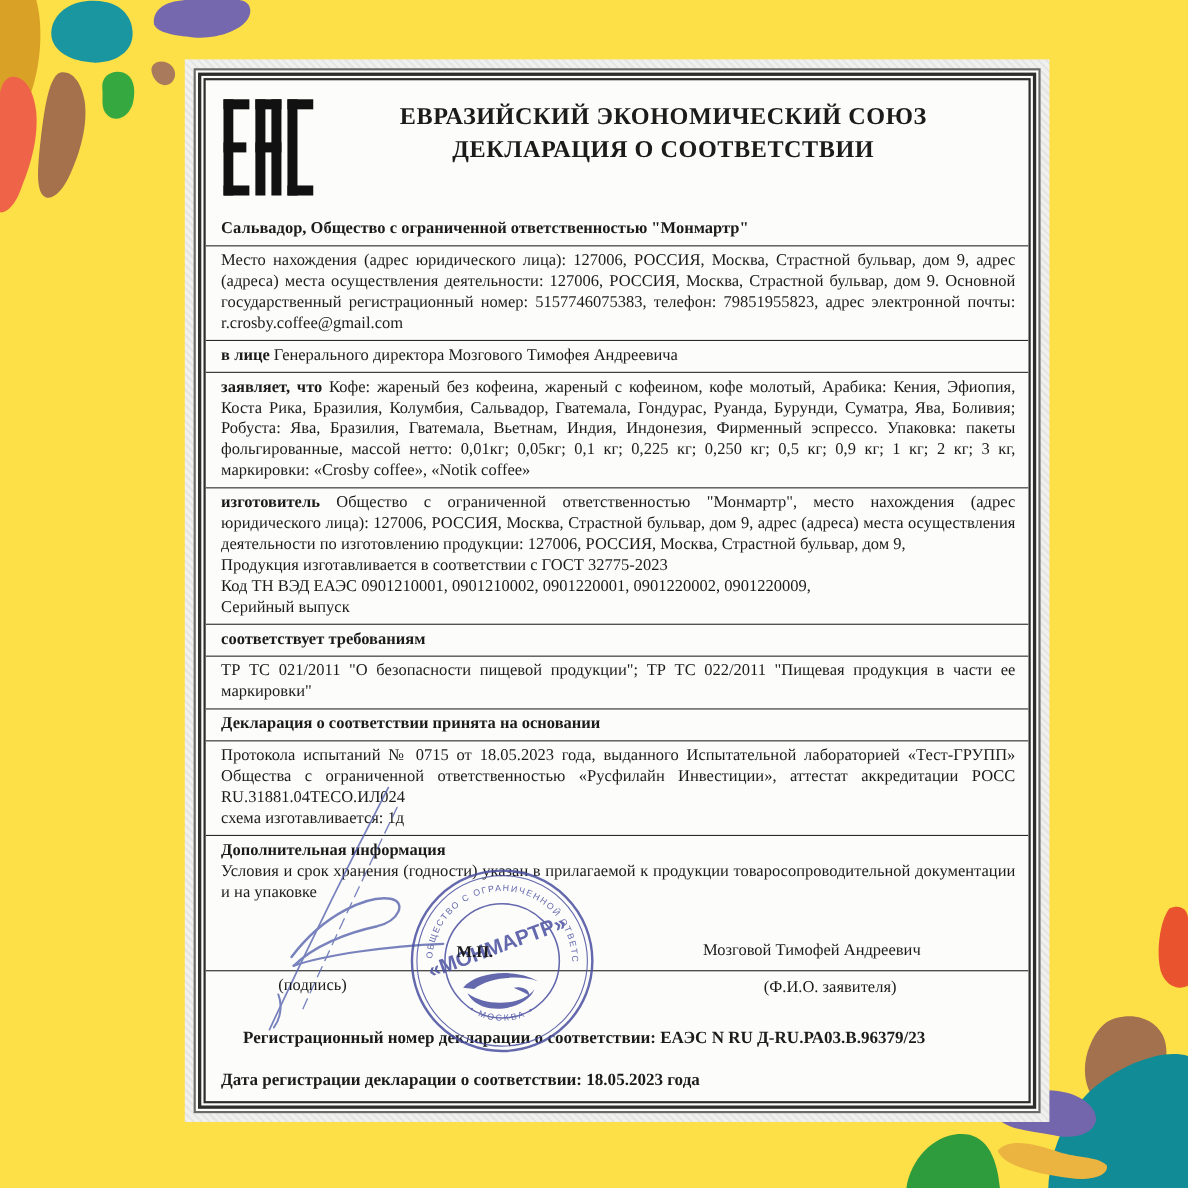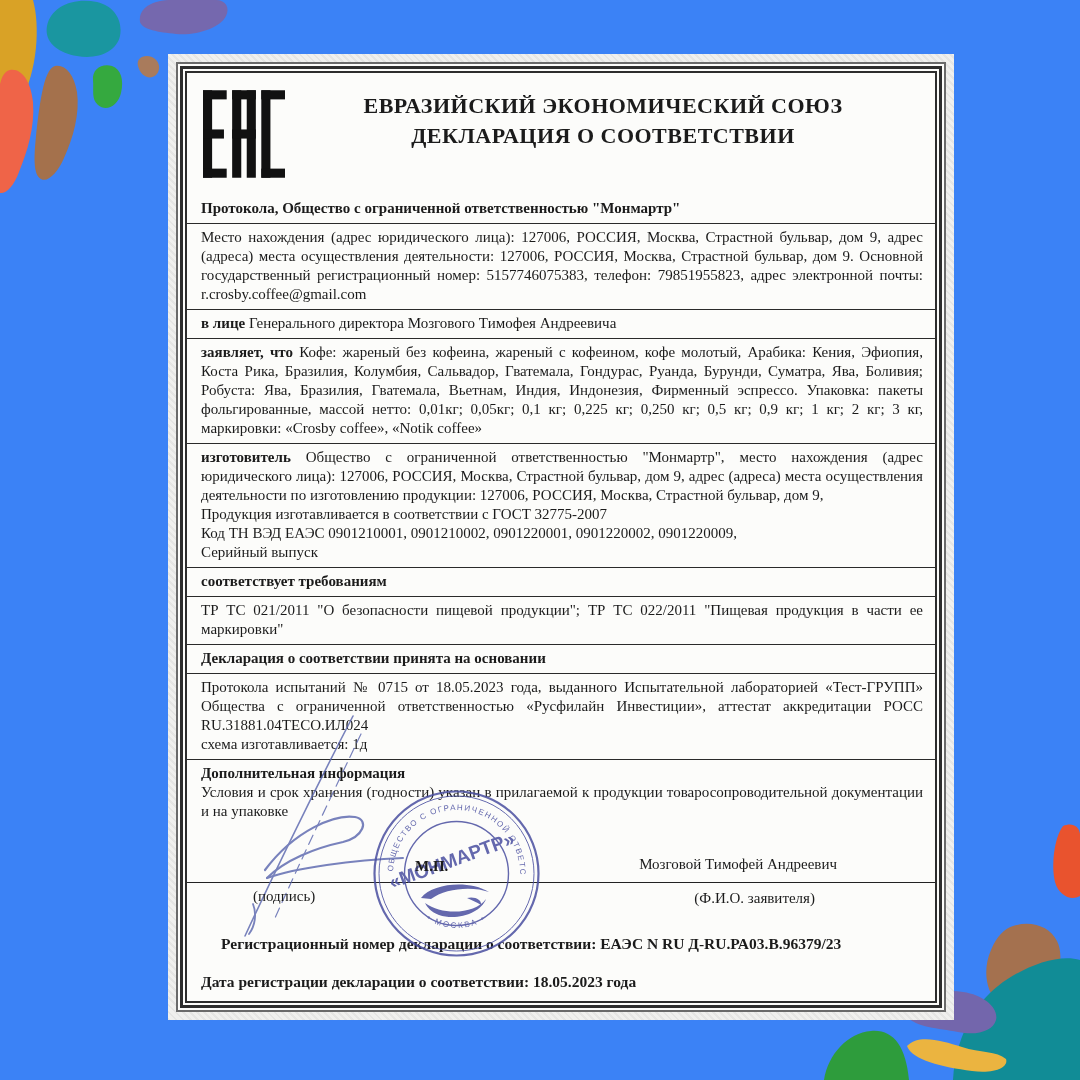--- a/index.html
+++ b/index.html
@@ -1,16 +1,16 @@
 <!DOCTYPE html>
 <html><head>
 <meta charset="utf-8">
 <style>
   html,body{margin:0;padding:0;background:#fff;}
-  .canvas{position:relative;width:1080px;height:1080px;background:#3b82f6;overflow:hidden;
+  .canvas{position:relative;width:1080px;height:1080px;background:#fde047;overflow:hidden;
           font-family:"Liberation Serif", serif;color:#1b1b1b;}
   .blobs{position:absolute;left:0;top:0;width:1080px;height:1080px;}
   
   .scan{position:absolute;left:168px;top:54px;width:786px;height:966px;
         background:#f0f0ee;
         background-image:repeating-linear-gradient(45deg, rgba(180,180,180,.18) 0 2px, rgba(255,255,255,0) 2px 5px);}
   .doc{position:absolute;left:8px;top:8px;right:8px;bottom:8px;background:#fcfcfa;
        border:2px solid #6a6a6a;padding:2px;}
   .frame2{height:100%;border:3px solid #2d2d2d;padding:2px;box-sizing:border-box;}
   .frame3{height:100%;border:2px solid #2d2d2d;box-sizing:border-box;display:flex;flex-direction:column;overflow:hidden;}
@@ -79,31 +79,31 @@
                   <rect x="64" y="0" width="26" height="10"></rect>
               <rect x="64" y="86" width="26" height="10"></rect>
             </g>
           </svg>
           <div class="titles">
             <div>ЕВРАЗИЙСКИЙ ЭКОНОМИЧЕСКИЙ СОЮЗ</div>
             <div>ДЕКЛАРАЦИЯ О СООТВЕТСТВИИ</div>
           </div>
         </div>
 
-        <div class="row applicant"><span class="b">Протокола,</span><span> Общество с ограниченной ответственностью "Монмартр"</span></div>
+        <div class="row applicant"><span class="b">Сальвадор,</span><span> Общество с ограниченной ответственностью "Монмартр"</span></div>
 
         <div class="row bt"><span>Место нахождения (адрес юридического лица): 127006, РОССИЯ, Москва, Страстной бульвар, дом 9, адрес (адреса) места осуществления деятельности: 127006, РОССИЯ, Москва, Страстной бульвар, дом 9. Основной государственный регистрационный номер: 5157746075383, телефон: 79851955823, адрес электронной почты: r.crosby.coffee@gmail.com</span></div>
 
         <div class="row bt"><span class="b">в лице</span><span> Генерального директора Мозгового Тимофея Андреевича</span></div>
 
         <div class="row bt"><span class="b">заявляет, что</span><span> Кофе: жареный без кофеина, жареный с кофеином, кофе молотый, Арабика: Кения, Эфиопия, Коста Рика, Бразилия, Колумбия, Сальвадор, Гватемала, Гондурас, Руанда, Бурунди, Суматра, Ява, Боливия; Робуста: Ява, Бразилия, Гватемала, Вьетнам, Индия, Индонезия, Фирменный эспрессо. Упаковка: пакеты фольгированные, массой нетто: 0,01кг; 0,05кг;  0,1 кг; 0,225 кг; 0,250 кг; 0,5 кг; 0,9 кг; 1 кг;  2 кг; 3 кг, маркировки: «Crosby coffee», «Notik coffee»</span></div>
 
         <div class="row bt">
           <span class="b">изготовитель</span><span> Общество с ограниченной ответственностью "Монмартр", место нахождения (адрес юридического лица): 127006, РОССИЯ, Москва, Страстной бульвар, дом 9, адрес (адреса) места осуществления деятельности по изготовлению продукции: 127006, РОССИЯ, Москва, Страстной бульвар, дом 9,</span>
-          <div>Продукция изготавливается в соответствии с ГОСТ 32775-2007</div>
+          <div>Продукция изготавливается в соответствии с ГОСТ 32775-2023</div>
           <div>Код ТН ВЭД ЕАЭС 0901210001, 0901210002, 0901220001, 0901220002, 0901220009,</div>
           <div>Серийный выпуск</div>
         </div>
 
         <div class="row bt b">соответствует требованиям</div>
 
         <div class="row bt">ТР ТС 021/2011 "О безопасности пищевой продукции"; ТР ТС 022/2011 "Пищевая продукция в части ее маркировки"</div>
 
         <div class="row bt b">Декларация о соответствии принята на основании</div>
 

